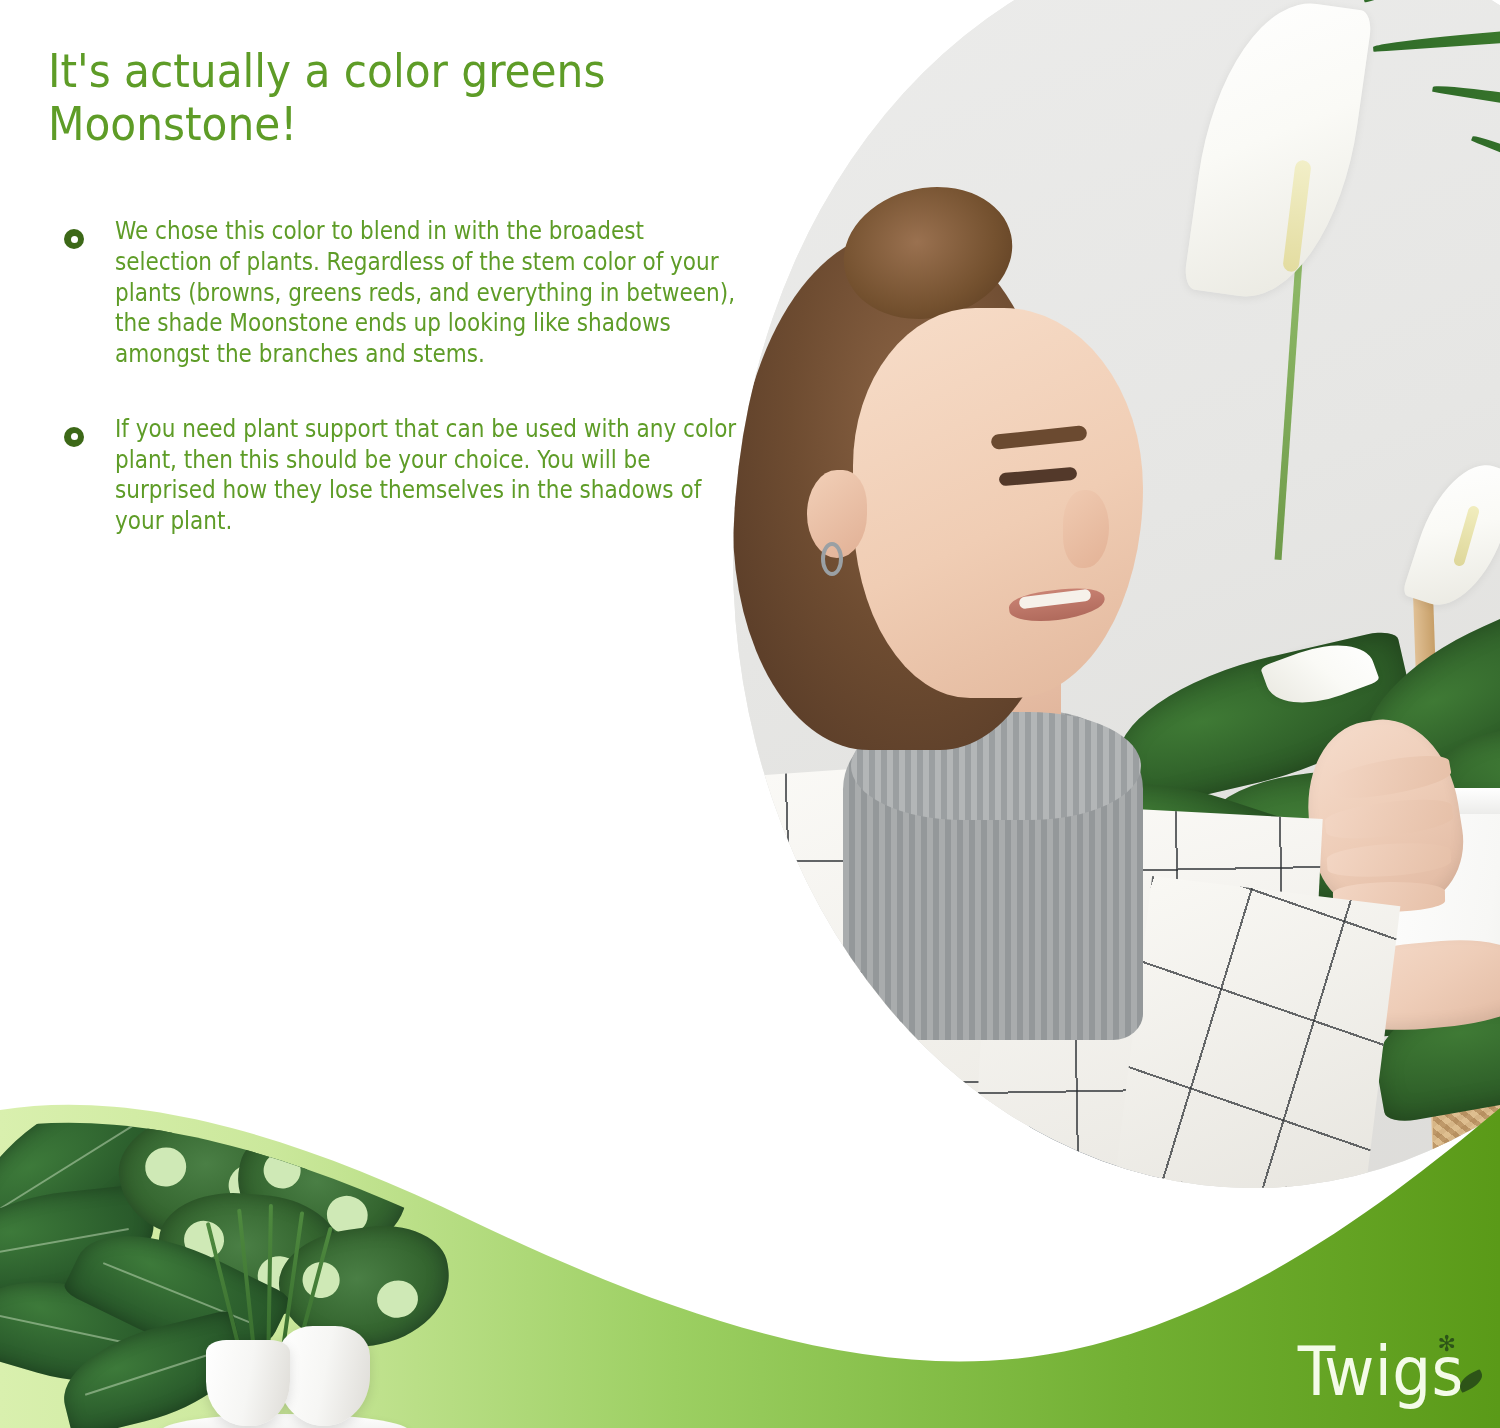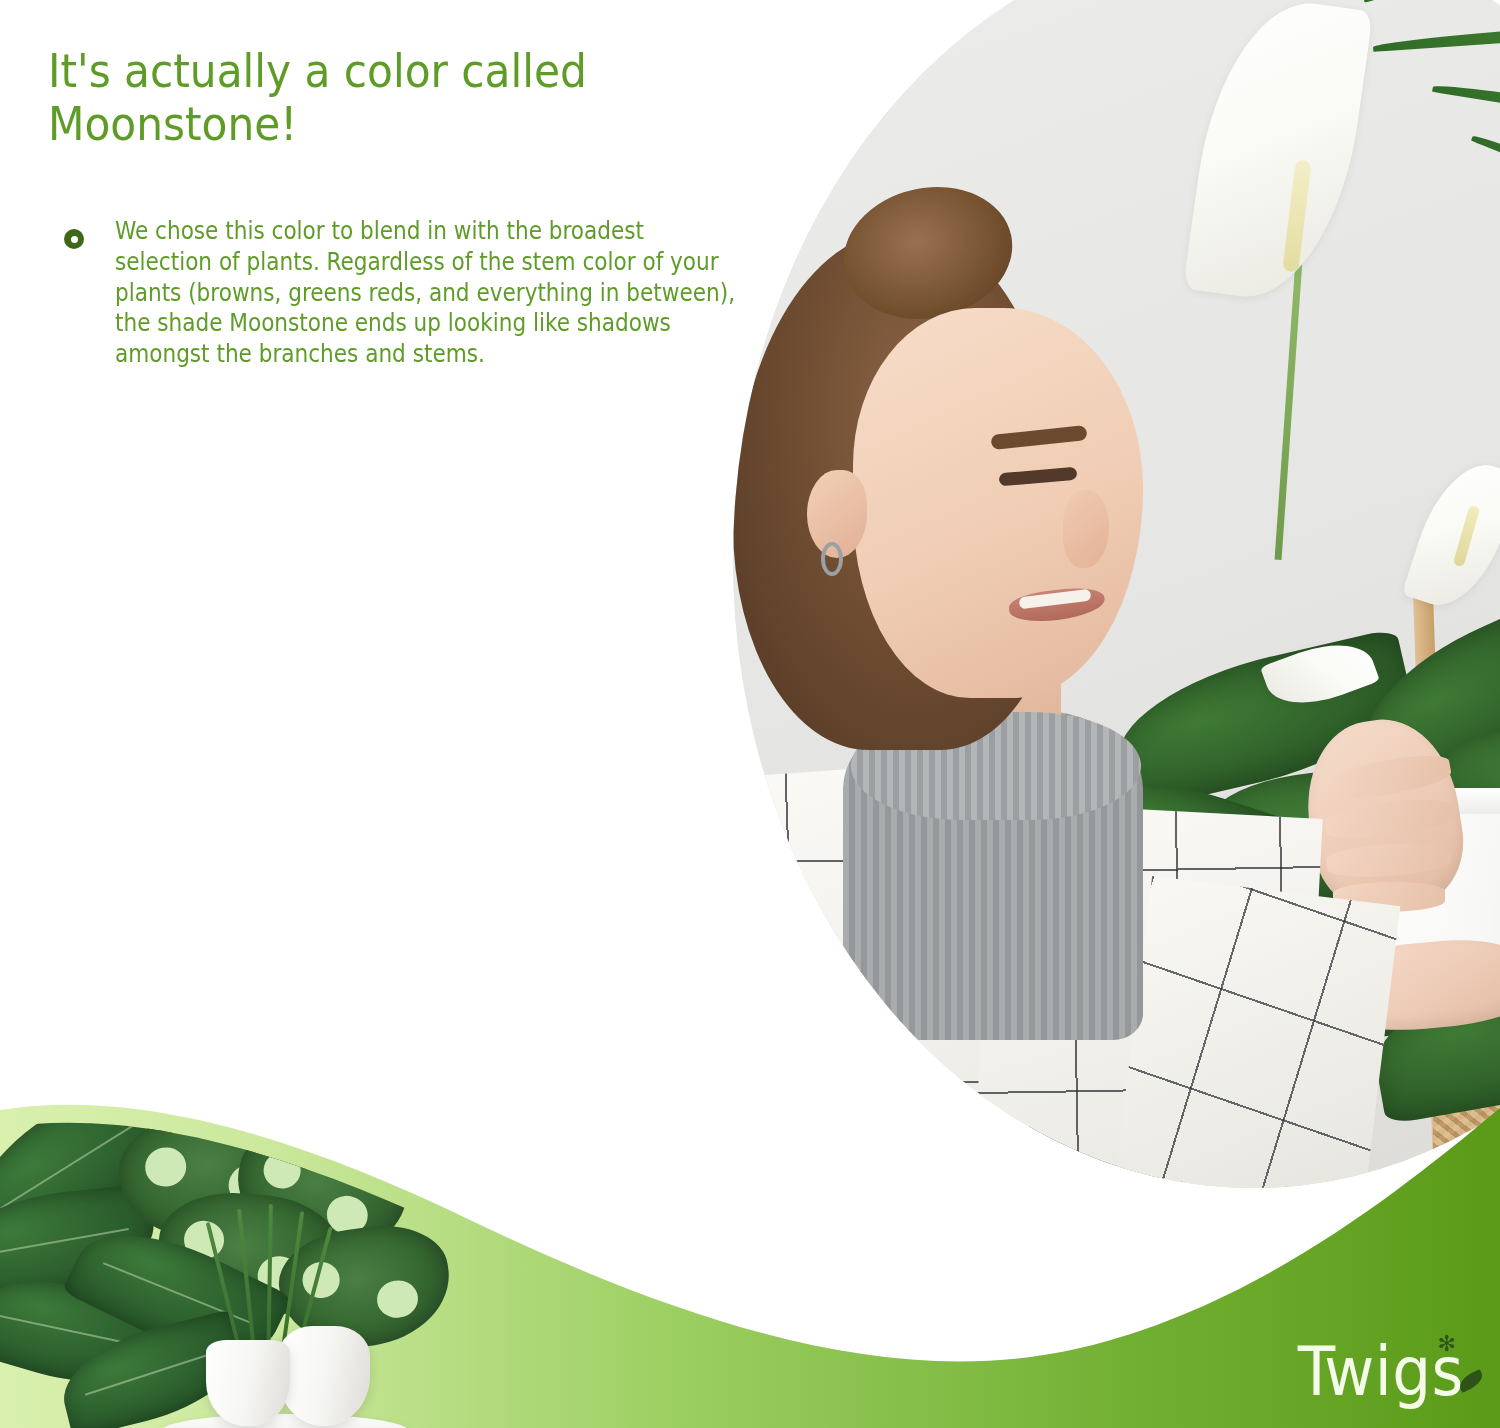--- a/index.html
+++ b/index.html
@@ -405,30 +405,34 @@
     border-radius:70% 8% 70% 8%;
     transform:rotate(-26deg);
   }
 </style>
 </head>
 <body>
 
 <div id="text-col">
 
 
-  <h2 id="subhead">It's actually a color called
+  <h2 id="subhead">It's actually a color greens
 Moonstone!</h2>
 
   <div id="bullets">
 
     <div class="bullet-row">
       <span class="bullet-mark"></span>
       <span class="bullet-text">We chose this color to blend in with the broadest selection of plants. Regardless of the stem color of your plants (browns, greens reds, and everything in between), the shade Moonstone ends up looking like shadows amongst the branches and stems.</span>
     </div>
 
+    <div class="bullet-row">
+      <span class="bullet-mark"></span>
+      <span class="bullet-text">If you need plant support that can be used with any color plant, then this should be your choice. You will be surprised how they lose themselves in the shadows of your plant.</span>
+    </div>
 
   </div>
 </div>
 
 <div id="photo-circle">
   <div class="ph" id="wall"></div>
 
   <div class="ph" id="stand-post-a"></div>
   <div class="ph" id="stand-post-b"></div>
   <div class="ph" id="stand-rail"></div>

